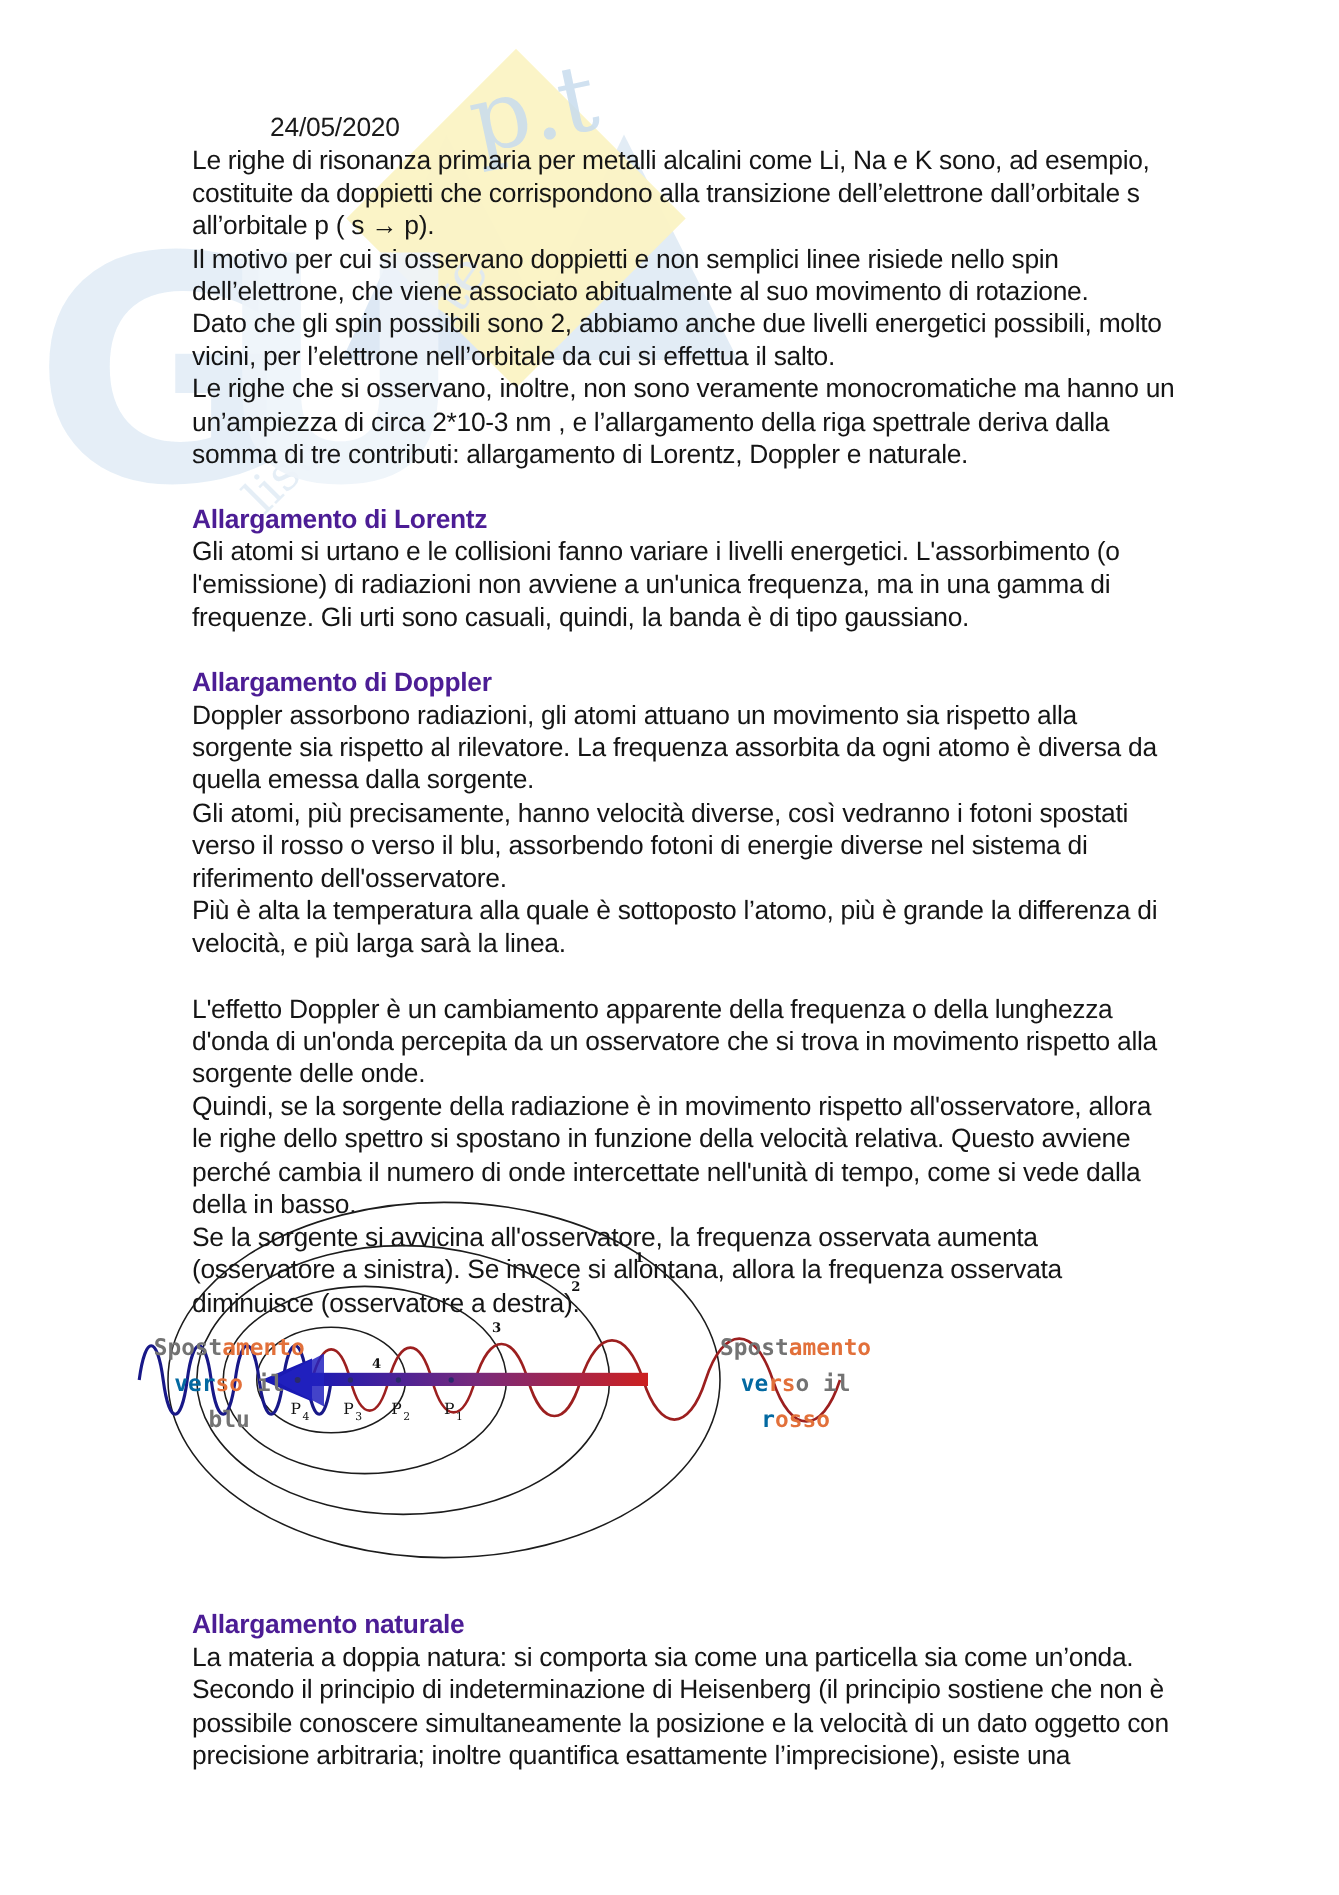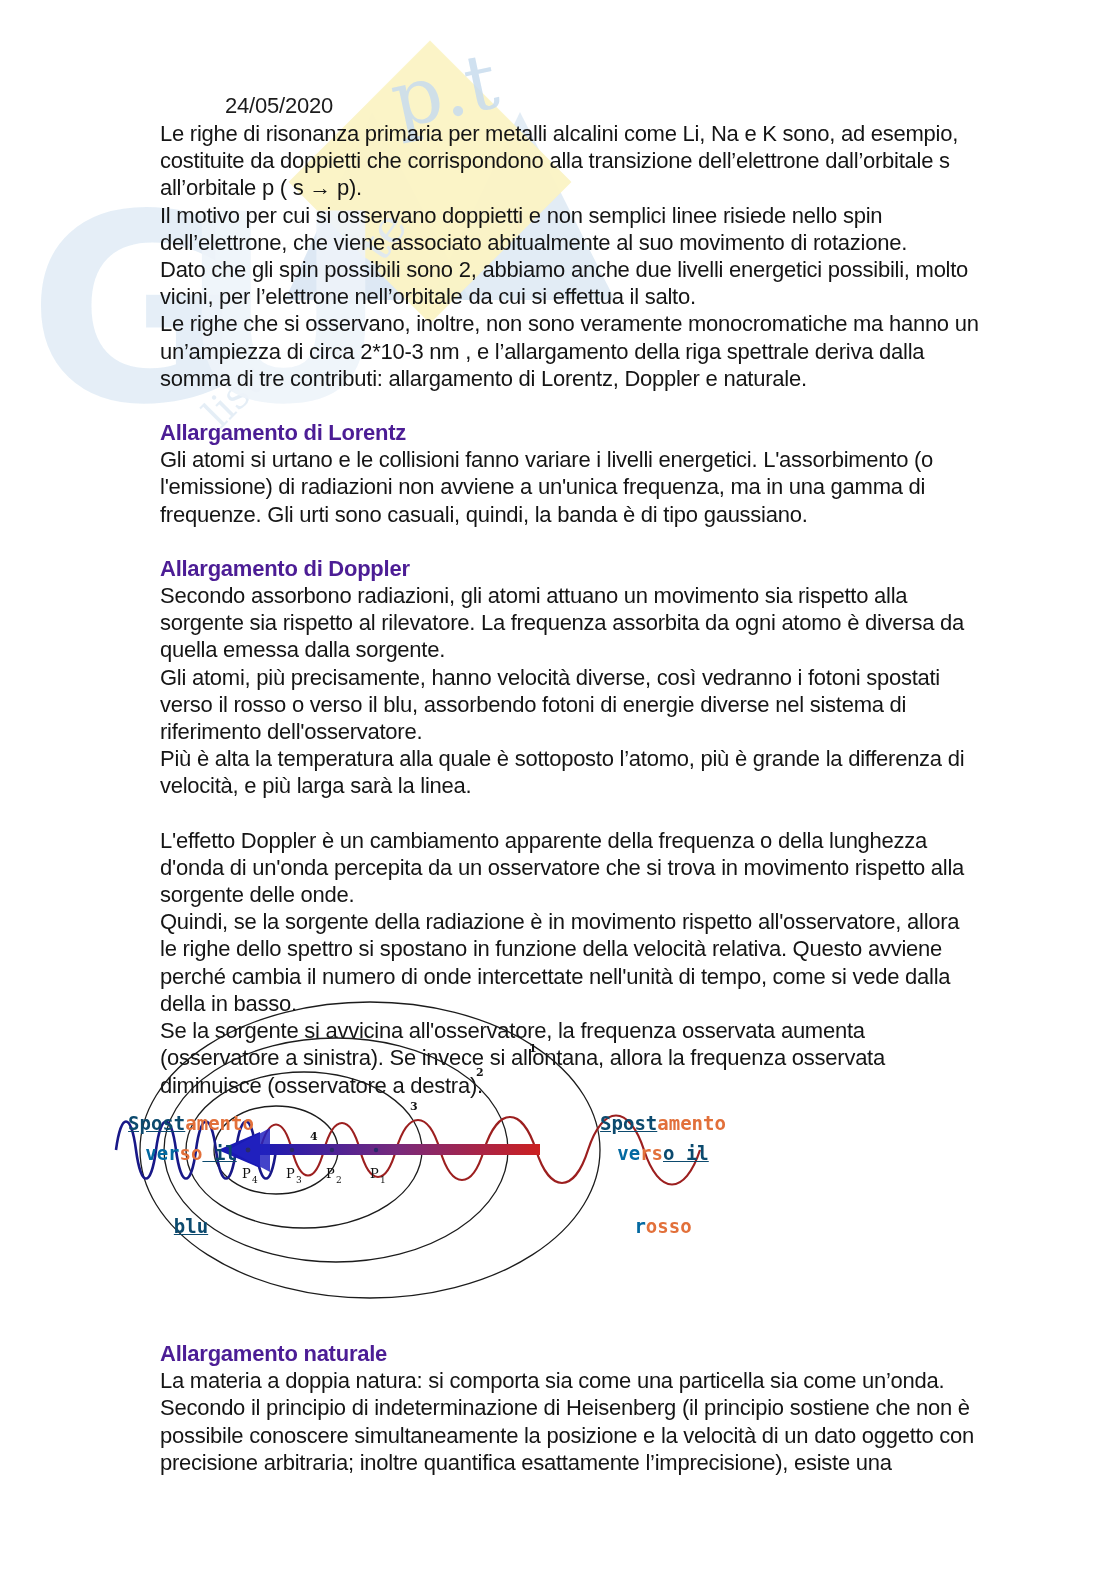--- a/index.html
+++ b/index.html
@@ -77,22 +77,22 @@
     font-family: "DejaVu Sans Mono", monospace;
     font-size: 19px;
     font-weight: bold;
     line-height: 30px;
     white-space: nowrap;
   }
   .dopp-label.left  { left: 8px;  top: 108px; text-align: center; width: 150px; }
   .dopp-label.right { left: 455px; top: 108px; text-align: center; width: 200px; }
   .dopp-label .l1 { display: block; }
   .dopp-label .l2 { display: block; }
-  .dopp-label .l3 { display: block; margin-top: 43px; }
-  .c-blue  { color: #0c4a6e; text-decoration: underline; }
+  .dopp-label .l3 { display: block; }
+  .c-blue  { color: #737373; }
   .c-ora   { color: #e2703a; text-align: right; }
   .c-pur   { color: #0369a1; }
 </style>
 </head>
 <body>
 
 <div class="page">
 
   <svg class="watermark" viewBox="0 0 1116 1579" xmlns="http://www.w3.org/2000/svg">
 
@@ -134,21 +134,21 @@
     <div class="para">
       <div>Gli atomi si urtano e le collisioni fanno variare i livelli energetici. L'assorbimento (o</div>
       <div>l'emissione) di radiazioni non avviene a un'unica frequenza, ma in una gamma di</div>
       <div>frequenze. Gli urti sono casuali, quindi, la banda è di tipo gaussiano.</div>
     </div>
 
     <div class="gap-md"></div>
 
     <div class="heading">Allargamento di Doppler</div>
     <div class="para">
-      <div>Secondo assorbono radiazioni, gli atomi attuano un movimento sia rispetto alla</div>
+      <div>Doppler assorbono radiazioni, gli atomi attuano un movimento sia rispetto alla</div>
       <div>sorgente sia rispetto al rilevatore. La frequenza assorbita da ogni atomo è diversa da</div>
       <div>quella emessa dalla sorgente.</div>
       <div>Gli atomi, più precisamente, hanno velocità diverse, così vedranno i fotoni spostati</div>
       <div>verso il rosso o verso il blu, assorbendo fotoni di energie diverse nel sistema di</div>
       <div>riferimento dell'osservatore.</div>
       <div>Più è alta la temperatura alla quale è sottoposto l’atomo, più è grande la differenza di</div>
       <div>velocità, e più larga sarà la linea.</div>
     </div>
 
     <div class="gap-md"></div>

